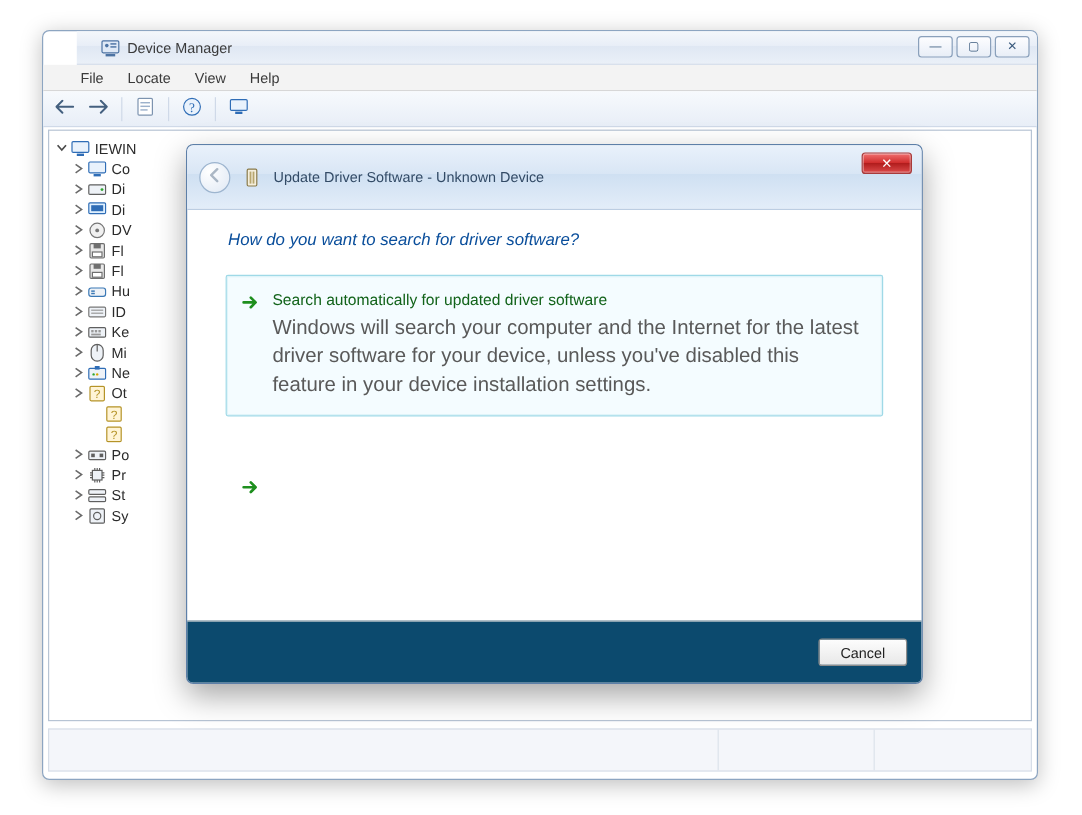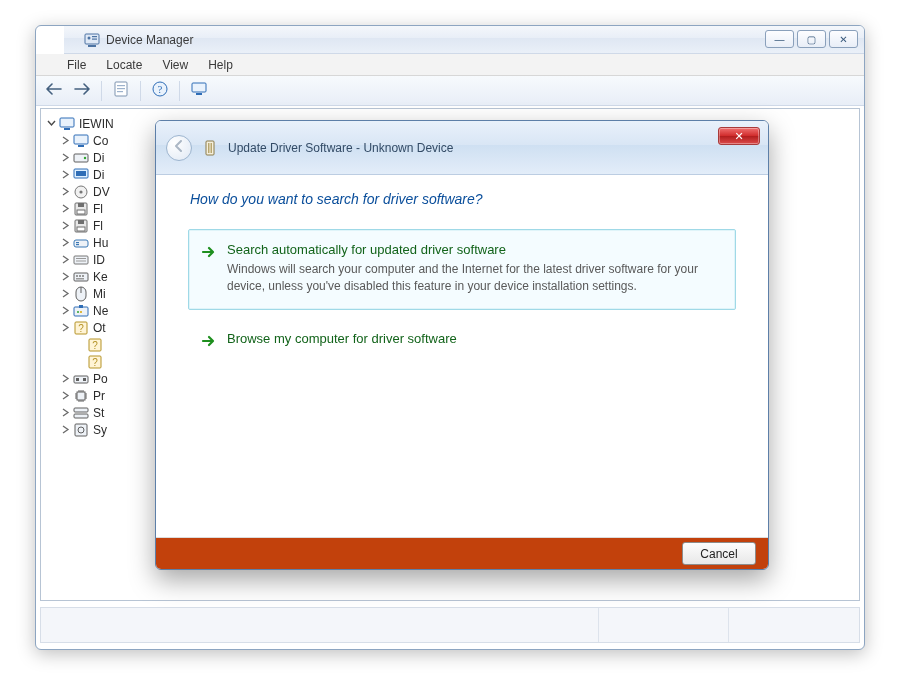--- a/index.html
+++ b/index.html
@@ -107,34 +107,34 @@
     color:#fff; display:flex; align-items:center; justify-content:center;
     box-shadow:inset 0 0 0 1px rgba(255,255,255,.35);
     cursor:pointer;
   }
   .dlg-body { position:absolute; left:0; right:0; top:46px; bottom:44px; padding:24px 32px; overflow:auto; }
   .dlg-heading { font-size:14px; color:#0a4e9b; margin:0 0 22px 2px;font-style:italic; }
 
   .choice {
     border:1px solid #fff; border-radius:2px;
     padding:12px 14px 14px 38px;
-    position:relative; margin-bottom:8px; cursor:pointer;
+    position:relative; margin-bottom:36px; cursor:pointer;
   }
   .choice.selected {
     border:1px solid #9fd9e7;
     background:#f4fcff;
     box-shadow:0 0 0 1px rgba(160,218,232,.25) inset;
   }
   .choice .arrow { position:absolute; left:12px; top:14px; }
   .choice-title { color:#12631a; font-size:13px; margin-bottom:4px; }
-  .choice-desc  { color:#595959; font-size:12px; line-height:1.4; }
+  .choice-desc  { color:#595959; font-size:17px; line-height:1.4; }
 
   .dlg-footer {
-    position:absolute; left:0; right:0; bottom:0; height:32px;
-    background:#c2410c; border-top:1px solid #dcdcdc;
+    position:absolute; left:0; right:0; bottom:0; height:52px;
+    background:#0c4a6e; border-top:1px solid #dcdcdc;
     display:flex; align-items:center; justify-content:flex-end; padding:0 12px;
   }
   .win-btn {
     min-width:74px; height:23px; padding:0 12px;
     border:1px solid #8c8c8c; border-radius:3px;
     background:linear-gradient(to bottom,#fdfdfd,#e8e8e8);
     font-size:12px; color:#222; cursor:pointer;
     display:flex; align-items:center; justify-content:center;
   }
 </style>
@@ -534,21 +534,20 @@
             <span class="arrow"><svg width="16" height="16" viewBox="0 0 16 16">
                 <path d="M2 8 H11 M8 4 L12 8 L8 12" stroke="#1e8f1e" stroke-width="2.2" fill="none" stroke-linecap="round" stroke-linejoin="round"></path>
               </svg></span>
             <div class="choice-title">Search automatically for updated driver software</div>
             <div class="choice-desc">Windows will search your computer and the Internet for the latest driver software for your device, unless you've disabled this feature in your device installation settings.</div>
           </div>
           <div class="choice">
             <span class="arrow"><svg width="16" height="16" viewBox="0 0 16 16">
                 <path d="M2 8 H11 M8 4 L12 8 L8 12" stroke="#1e8f1e" stroke-width="2.2" fill="none" stroke-linecap="round" stroke-linejoin="round"></path>
               </svg></span>
-            <div class="choice-title">Browse my computer for driver software</div>
           </div>
         </div>
   </div>
 
   <div class="dlg-footer">
     <div class="win-btn">
       <span>Cancel</span>
     </div>
   </div>
 </div>

